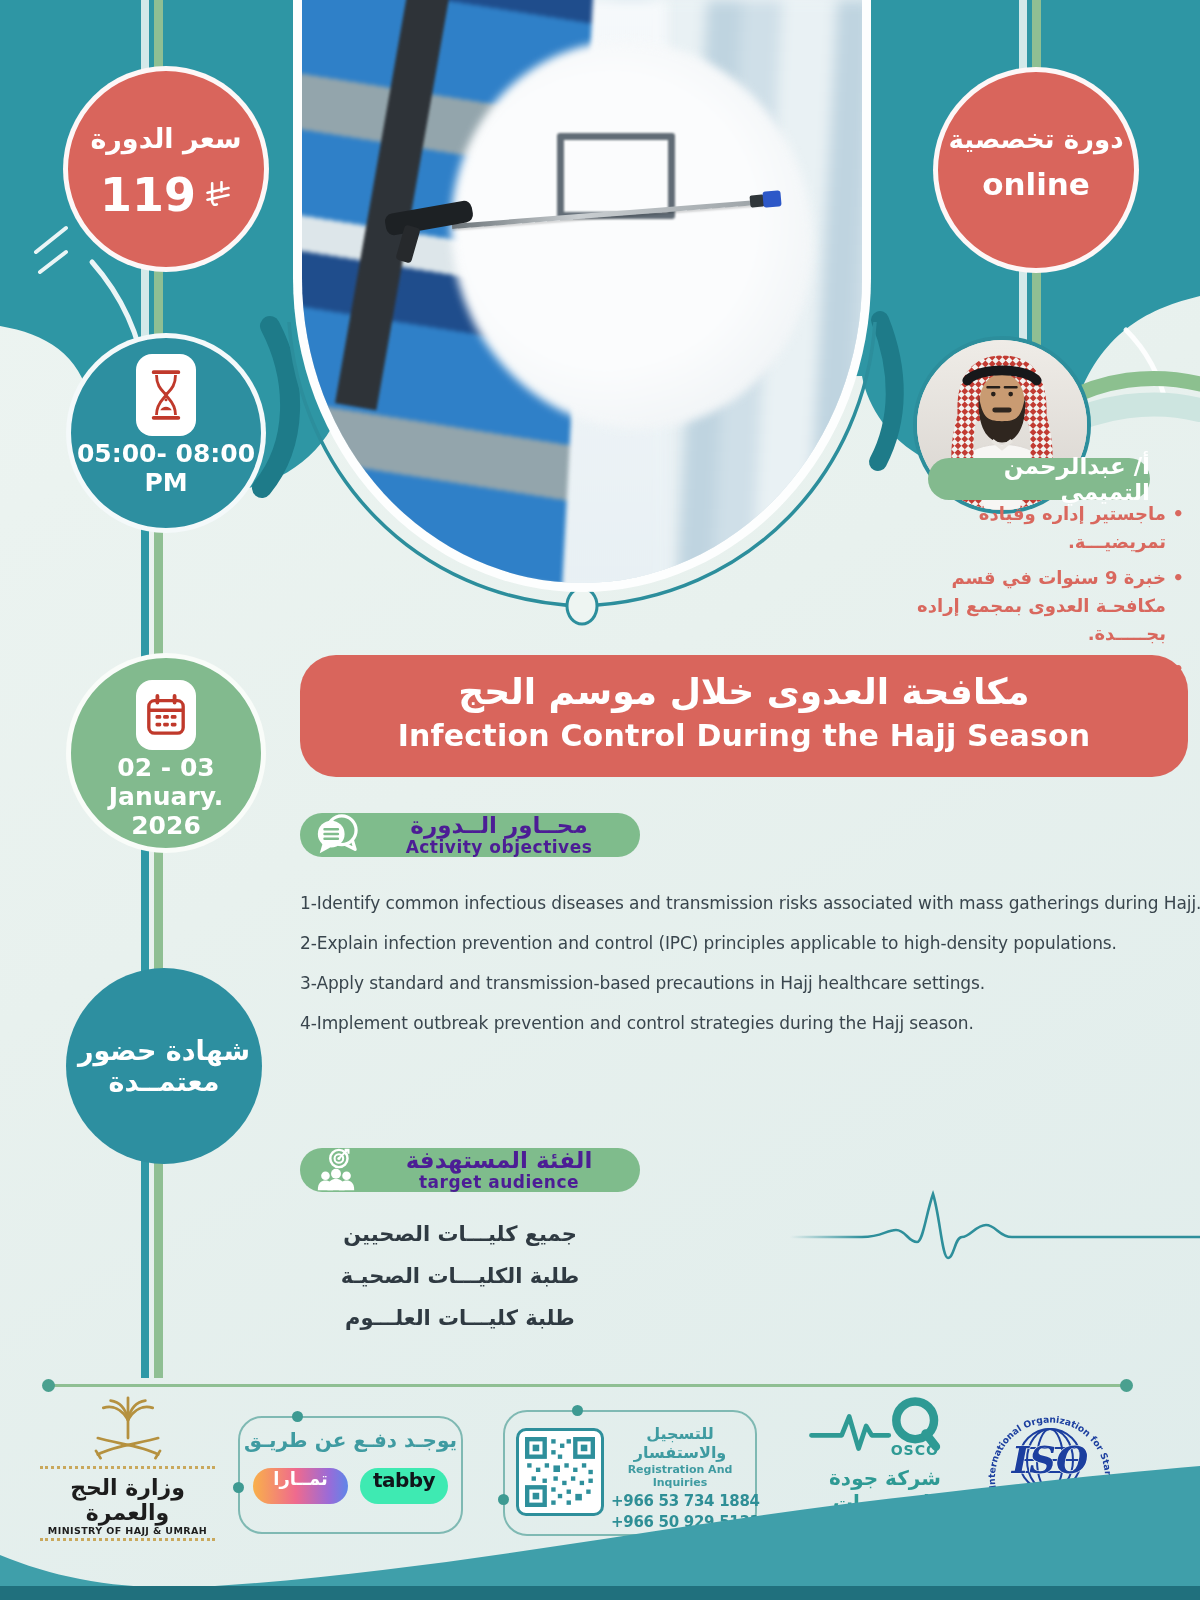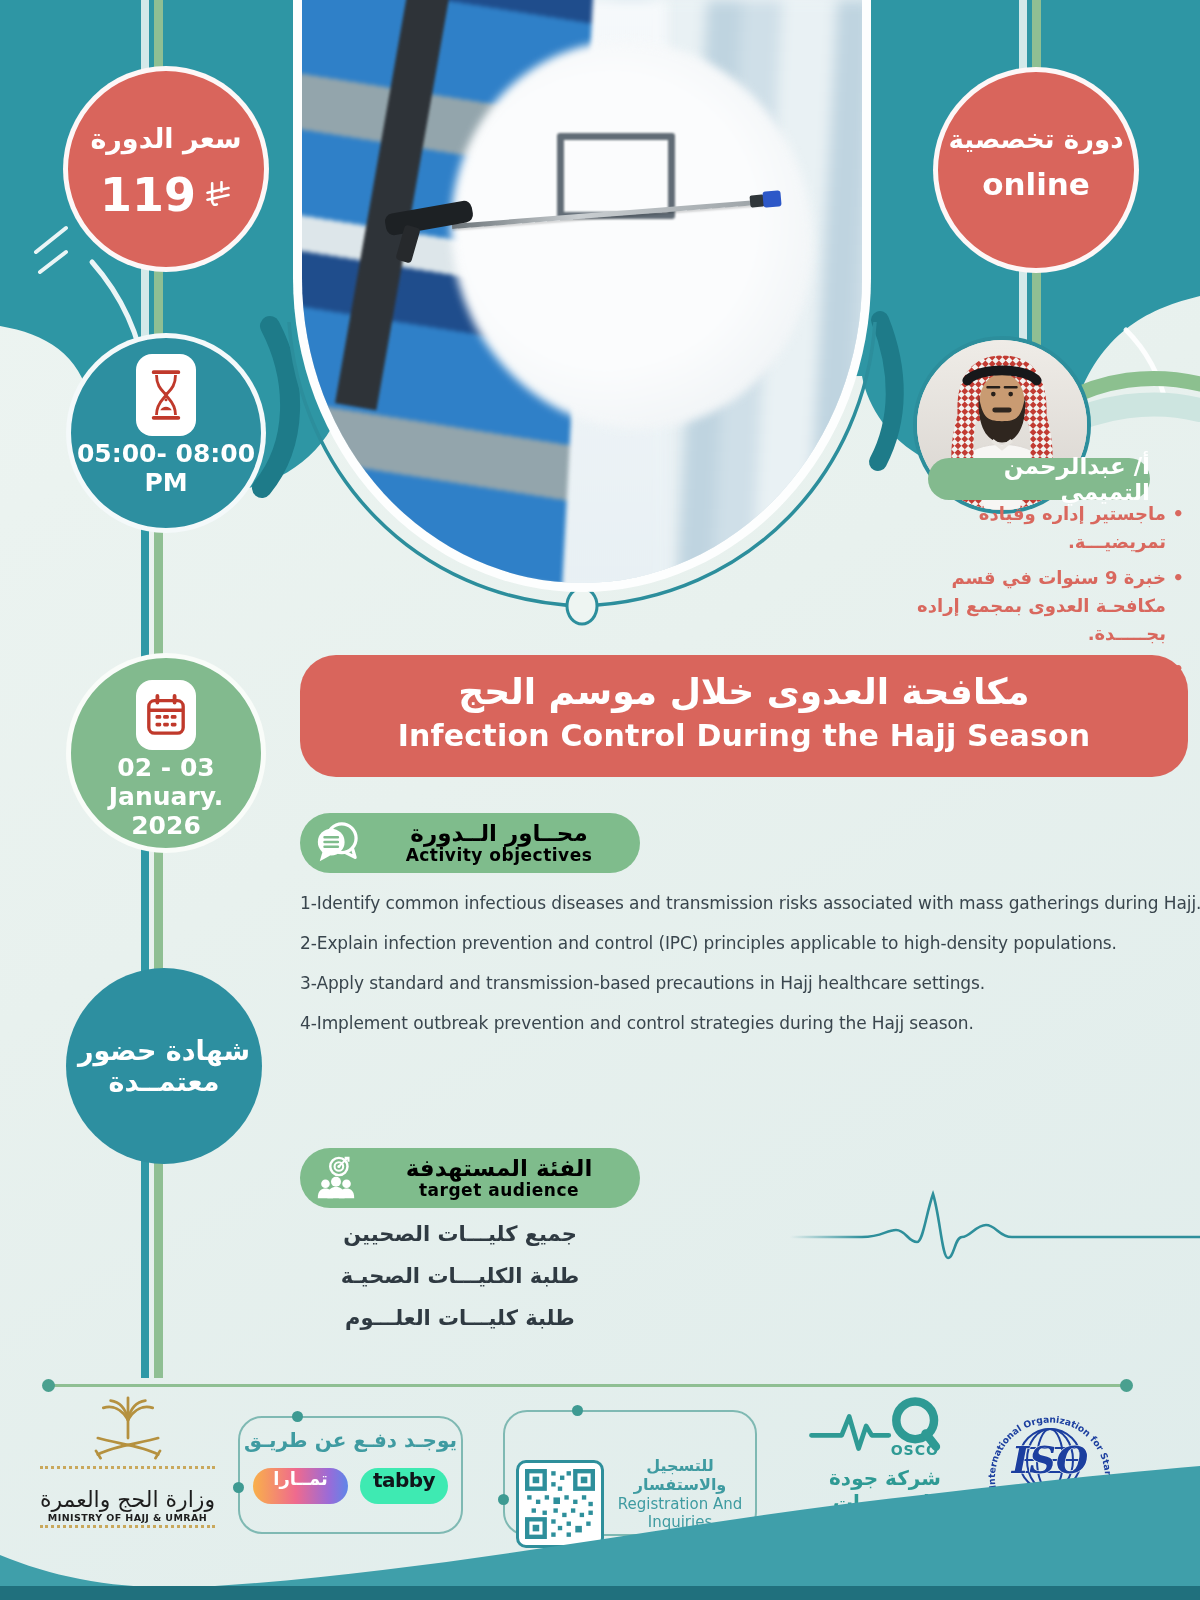--- a/index.html
+++ b/index.html
@@ -67,21 +67,21 @@
   .quals{left:882px;top:500px;width:302px;direction:rtl;color:#d9685e;font-size:18px;font-weight:bold;line-height:1.55;text-align:right;z-index:4;}
   .qual{position:relative;padding-right:18px;margin-bottom:8px;}
   .qual::before{content:"•";position:absolute;right:0;top:0;color:#d9685e;}
 
   
   .title-banner{left:300px;top:655px;width:888px;height:122px;background:#d9655c;border-radius:36px;color:#fff;text-align:center;z-index:4;}
   .title-banner .ar{font-size:36px;font-weight:bold;margin-top:16px;direction:rtl;}
   .title-banner .en{font-size:30px;font-weight:bold;margin-top:6px;letter-spacing:.2px;}
 
   
-  .sec-banner{width:340px;height:60px;background:#7fbc8c;border-radius:32px;color:#000000;display:flex;align-items:center;z-index:4;}
+  .sec-banner{width:340px;height:44px;background:#7fbc8c;border-radius:32px;color:#4c1d95;display:flex;align-items:center;z-index:4;}
   .obj-banner{left:300px;top:813px;}
   .aud-banner{left:300px;top:1148px;}
   .sec-banner .ic{width:72px;display:flex;align-items:center;justify-content:center;}
   .sec-banner .tx{flex:1;text-align:center;padding-right:14px;}
   .sec-banner .ar{font-size:23px;font-weight:bold;direction:rtl;line-height:1.1;}
   .sec-banner .en{font-size:17px;font-weight:bold;line-height:1.1;letter-spacing:.5px;}
 
   .obj-list{left:300px;top:893px;width:845px;color:#39454d;font-size:17px;z-index:4;letter-spacing:-.1px;}
   .obj-item{height:40px;white-space:nowrap;}
 
@@ -94,35 +94,35 @@
   
   .divider{left:48px;top:1384px;width:1080px;height:3px;background:#8fbf93;z-index:4;}
   .dot{position:absolute;width:13px;height:13px;border-radius:50%;background:#4aa08f;z-index:5;}
   .bracket{position:absolute;border:2px solid #7fb9b3;border-radius:24px;z-index:3;}
   .pay-bracket{left:238px;top:1416px;width:225px;height:118px;}
   .qr-bracket{left:503px;top:1410px;width:254px;height:126px;}
   .bdot{position:absolute;width:11px;height:11px;border-radius:50%;background:#3e9a92;z-index:5;}
 
   .ministry{left:30px;top:1396px;width:195px;text-align:center;z-index:4;color:#1d1d1d;}
   .ministry .orn{border-top:3px dotted #c9a85c;width:175px;margin:2px auto;}
-  .ministry .ar{font-size:22px;font-weight:normal;margin-top:18px;direction:rtl;}
+  .ministry .ar{font-size:22px;font-weight:bold;margin-top:6px;direction:rtl;}
   .ministry .en{font-size:9.5px;font-weight:bold;letter-spacing:.4px;}
 
   .pay{left:238px;top:1416px;width:225px;height:118px;z-index:4;text-align:center;}
   .pay .lbl{color:#3f9ba1;font-weight:bold;font-size:20px;margin-top:12px;direction:rtl;}
   .pills{display:flex;justify-content:center;gap:12px;margin-top:16px;}
   .pill{height:36px;border-radius:18px;display:flex;align-items:flex-start;justify-content:center;font-weight:bold;}
   .tamara{width:95px;background:linear-gradient(90deg,#f9b04a,#ef6a8e 45%,#9a6bd8 80%,#5f86e8);color:#fff;font-size:18px;direction:rtl;}
   .tabby{width:88px;background:#3eeab2;color:#10141a;font-size:20px;letter-spacing:-.5px;}
 
-  .qr-group{left:503px;top:1410px;width:254px;height:126px;z-index:4;margin-top:32px;}
+  .qr-group{left:503px;top:1410px;width:254px;height:126px;z-index:4;}
   .qr-box{position:absolute;left:13px;top:18px;width:88px;height:88px;background:#fff;border:3px solid #2e8f9b;border-radius:10px;padding:6px;}
   .qr-texts{position:absolute;left:108px;top:14px;width:138px;text-align:center;}
   .qr-texts .ar{color:#3f9ba1;font-weight:bold;font-size:16px;direction:rtl;}
-  .qr-texts .en{color:#3f9ba1;font-weight:normal;font-size:15px;margin-top:1px;}
+  .qr-texts .en{color:#3f9ba1;font-weight:bold;font-size:11px;margin-top:1px;}
   .qr-texts .ph{color:#2f8f96;font-weight:bold;font-size:15px;margin-top:3px;letter-spacing:-.3px;white-space:nowrap;}
   .social{margin-top:5px;color:#93aeab;font-size:10px;font-weight:bold;display:flex;align-items:center;justify-content:center;gap:4px;}
   .social .g{font-size:11px;}
 
   .qosco{left:795px;top:1392px;width:180px;text-align:center;z-index:4;color:#2e9a94;}
   .qosco .ar1{font-size:20px;font-weight:bold;margin-top:4px;direction:rtl;}
   .qosco .ar2{font-size:18px;font-weight:bold;direction:rtl;}
 
   .iso{left:972px;top:1388px;width:156px;text-align:center;z-index:4;}
 

